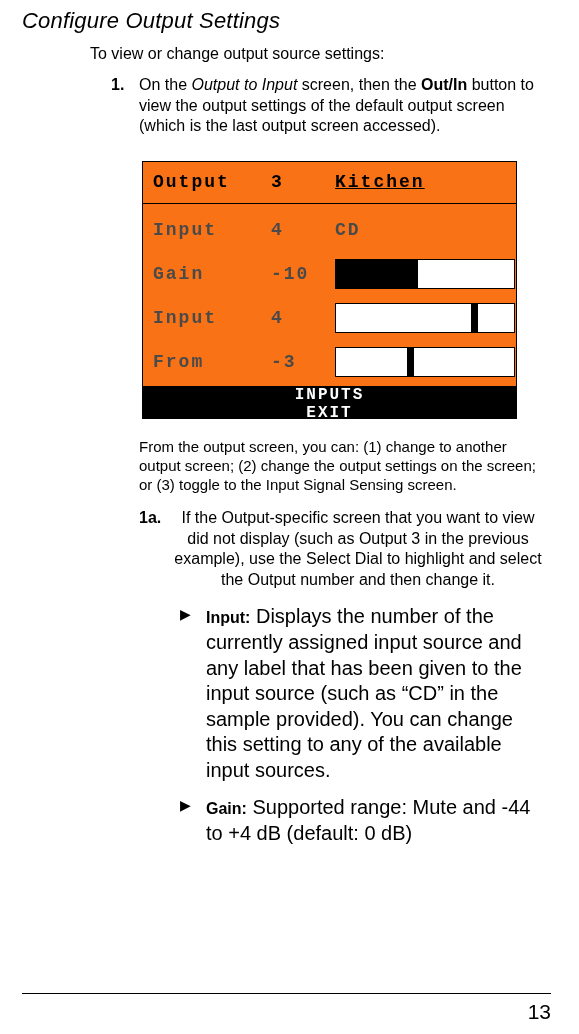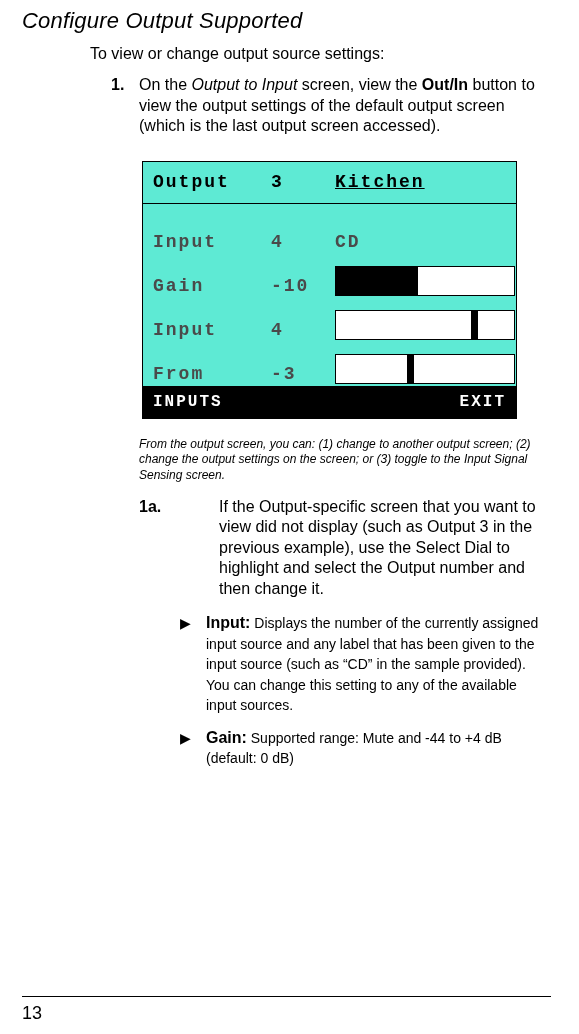--- a/index.html
+++ b/index.html
@@ -41,21 +41,21 @@
     flex: 0 0 28px;
   }
   .step .body { flex: 1; }
   .it { font-style: italic; }
   .bold { font-weight: bold; }
 
   
   .device {
     margin: 24px 34px 18px 120px;
     border: 1px solid #000;
-    background: #5eead4;
+    background: #f97316;
   }
   .pixelfont {
     font-family: "Courier New", monospace;
     font-weight: bold;
     letter-spacing: 2px;
   }
   .dev-header {
     display: flex;
     align-items: center;
     height: 42px;
@@ -63,21 +63,21 @@
     padding: 0 10px;
     font-size: 18px;
   }
   .dev-header .col1 { width: 118px; }
   .dev-header .col2 { width: 64px; }
   .dev-header .col3 { flex: 1; text-decoration: underline; }
 
   .dev-body { padding: 4px 0 2px 0; }
   .dev-row {
     display: flex;
-    align-items: flex-end;
+    align-items: center;
     height: 44px;
     padding-left: 10px;
     font-size: 18px;
     color: #4a4a4a;
   }
   .dev-row .col1 { width: 118px; }
   .dev-row .col2 { width: 64px; }
   .dev-row .col3 { flex: 1; }
 
   .bar {
@@ -100,88 +100,88 @@
   }
   .dev-footer {
     display: flex;
     justify-content: space-between;
     align-items: center;
     background: #000;
     color: #fff;
     height: 32px;
     padding: 0 10px;
     font-size: 16px;
+    flex-direction: column;
   }
 
   .para {
     margin-left: 117px;
     margin-right: 6px;
-    font-size: 12px;
+    font-size: 15px;
     line-height: 1.28;
     margin-bottom: 14px;
-    font-style: italic;
   }
 
   .substep {
     margin-left: 117px;
     margin-right: 6px;
     display: flex;
     font-size: 16px;
     line-height: 1.28;
     margin-bottom: 14px;
-    gap: 48px;
   }
   .substep .num {
     font-weight: bold;
     width: 32px;
     flex: 0 0 32px;
   }
-  .substep .body { flex: 1; }
+  .substep .body { flex: 1; text-align: center; }
 
   .bullet {
     margin-left: 158px;
     margin-right: 6px;
     display: flex;
     font-size: 16px;
     line-height: 1.28;
     margin-bottom: 12px;
   }
   .bullet .arrow {
     width: 26px;
     flex: 0 0 26px;
     font-size: 14px;
     padding-top: 2px;
   }
   .bullet .body { flex: 1; }
   .bullet .body .title { font-weight: bold; }
-  .bullet .body .rest { font-size: 14px; }
+  .bullet .body .rest { font-size: 20px; }
 
   .pagefoot {
     position: absolute;
     bottom: 10px;
     right: 28px;
     left: 22px;
     border-top: 1px solid #000;
     padding-top: 6px;
-    font-size: 18px;
+    text-align: right;
+    font-size: 21px;
   }
 </style>
 </head>
 <body>
 
 <div class="page">
 
-  <h2 class="section-title">Configure Output Supported</h2>
+  <h2 class="section-title">Configure Output Settings</h2>
 
   <p class="intro">To view or change output source settings:</p>
 
   <div class="step">
     <div class="num">1.</div>
     <div class="body">
-      <span>On the </span><span class="it">Output to Input</span><span> screen, view the </span><span class="bold">Out/In</span><span> button to view the output settings of the default output screen (which is the last output screen accessed).</span>
+      <span>On the </span><span class="it">Output to Input</span><span> screen, then the </span><span class="bold">Out/In</span><span> button to view the output settings of the default output screen (which is the last output screen accessed).</span>
     </div>
   </div>
 
   <div class="device">
     <div class="dev-header pixelfont">
       <div class="col1">Output</div>
       <div class="col2">3</div>
       <div class="col3">Kitchen</div>
     </div>
     <div class="dev-body">

